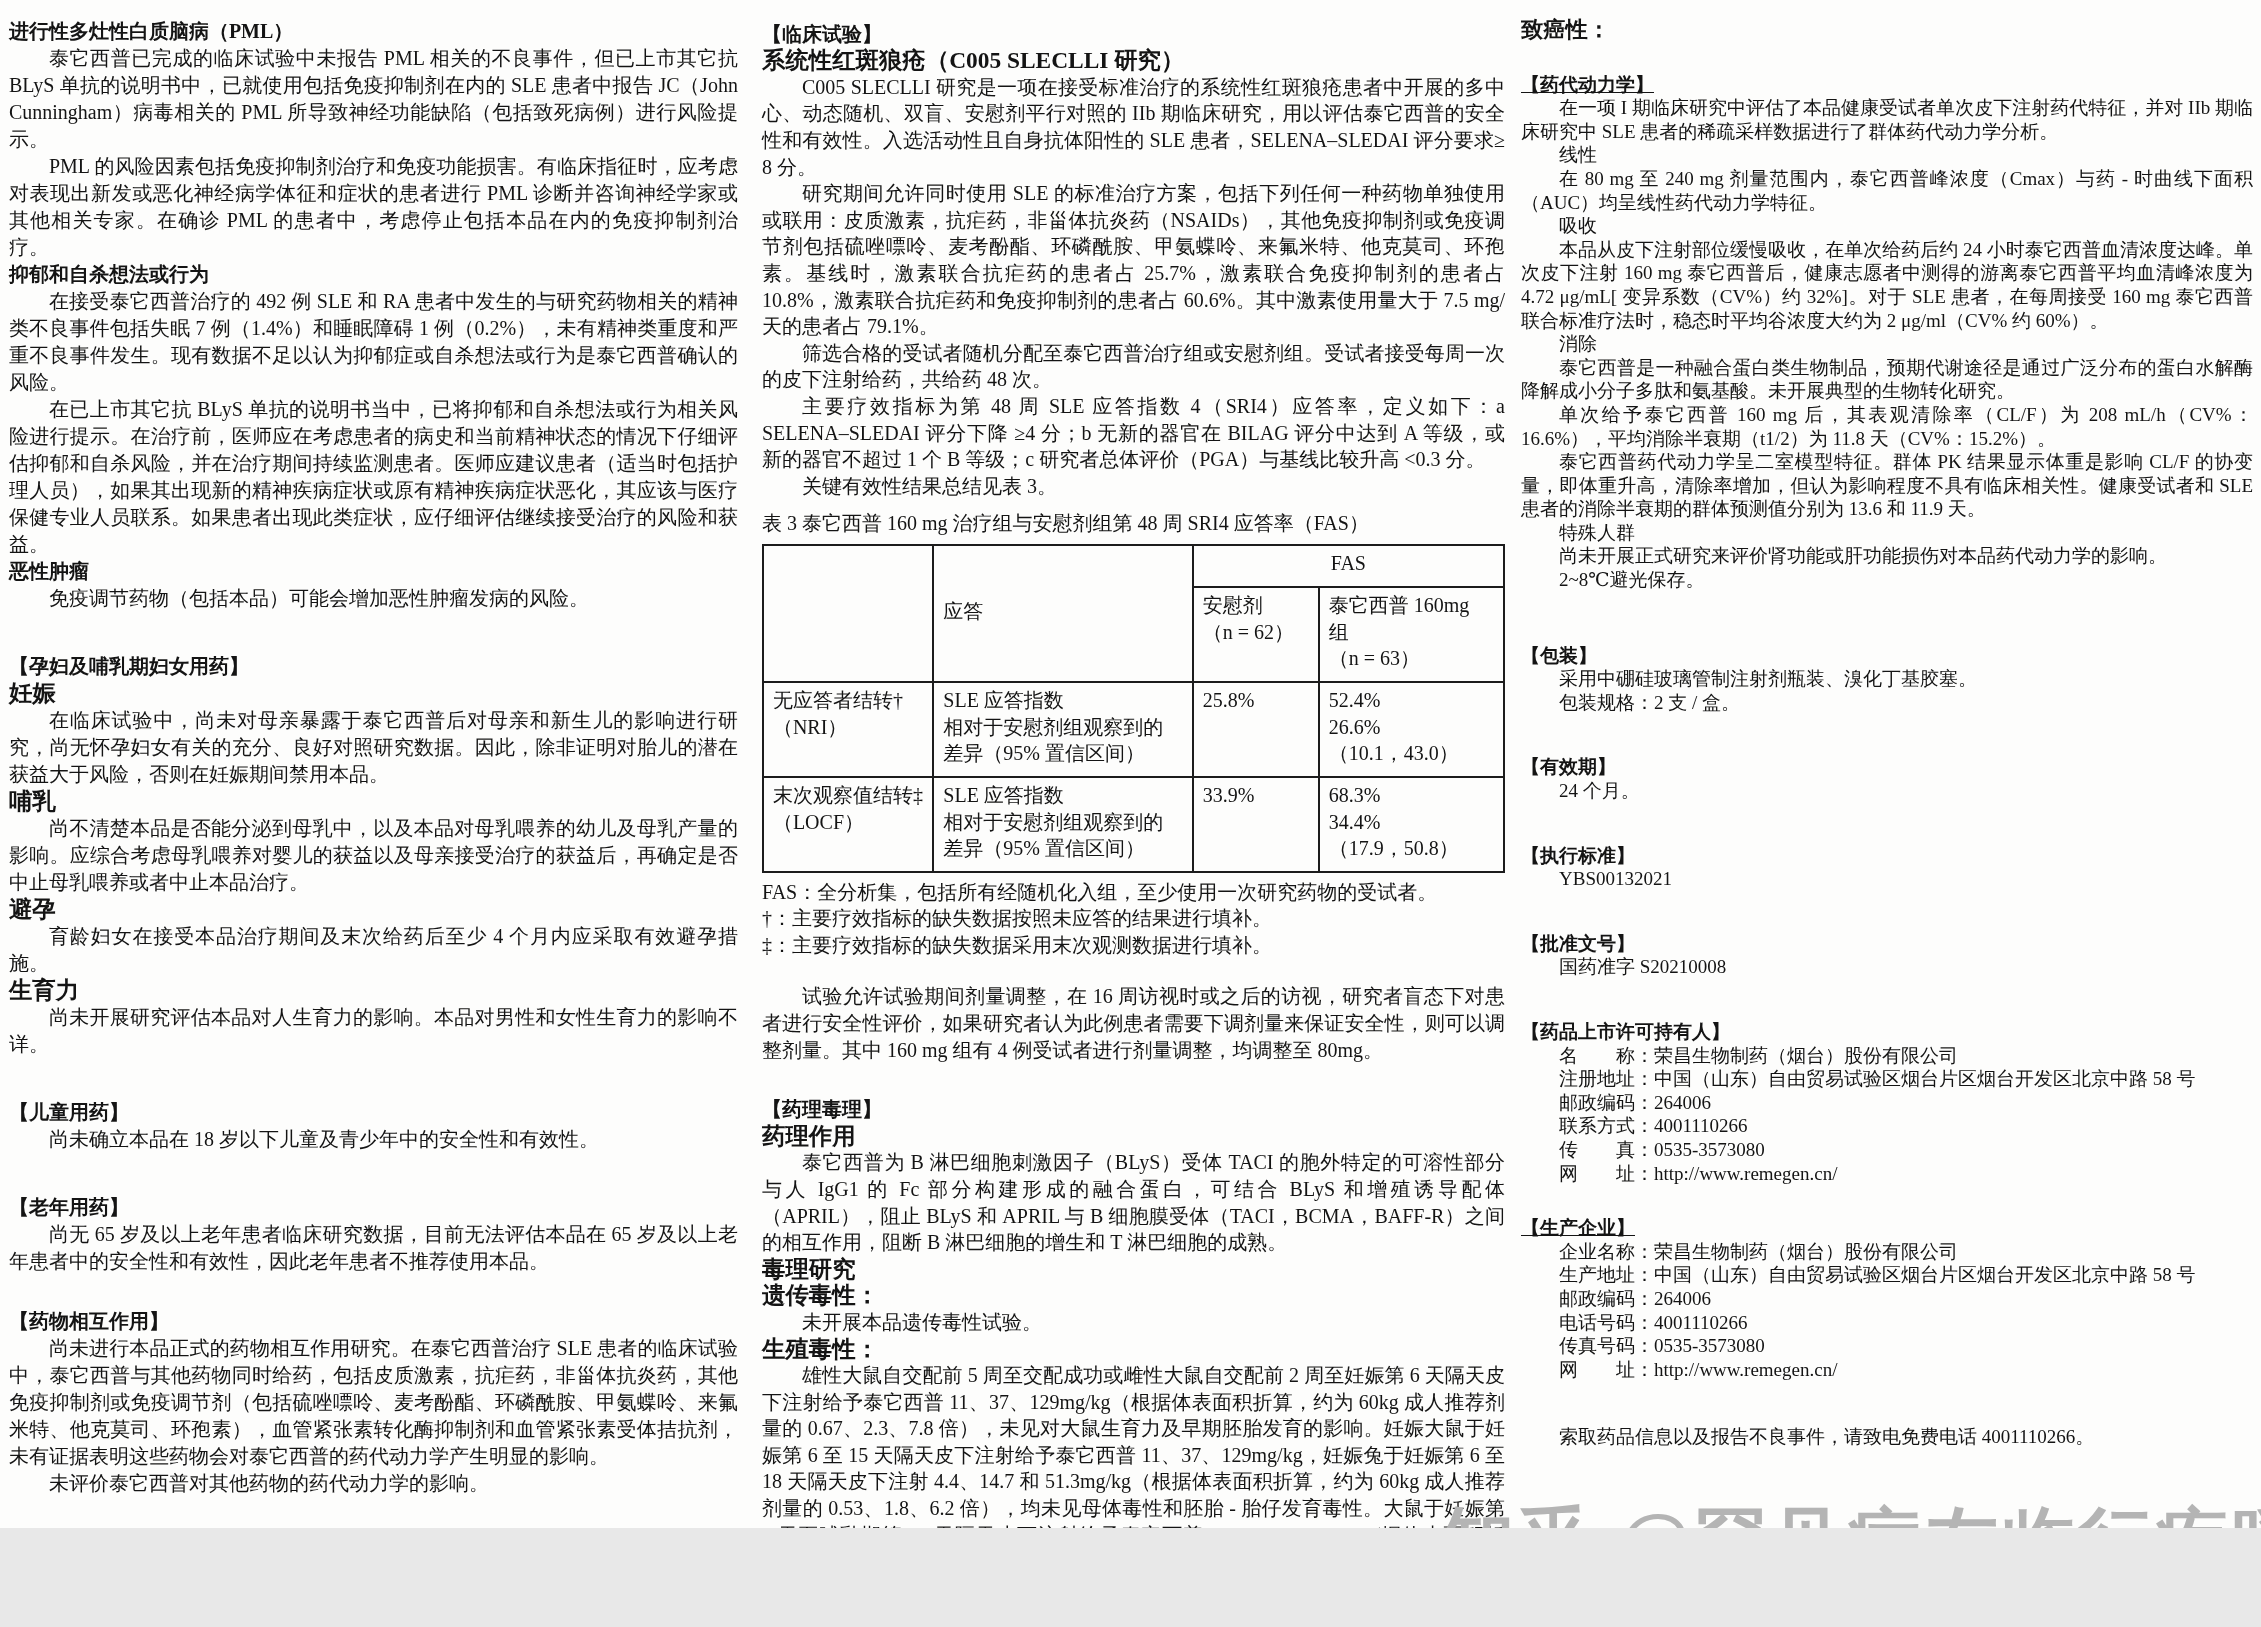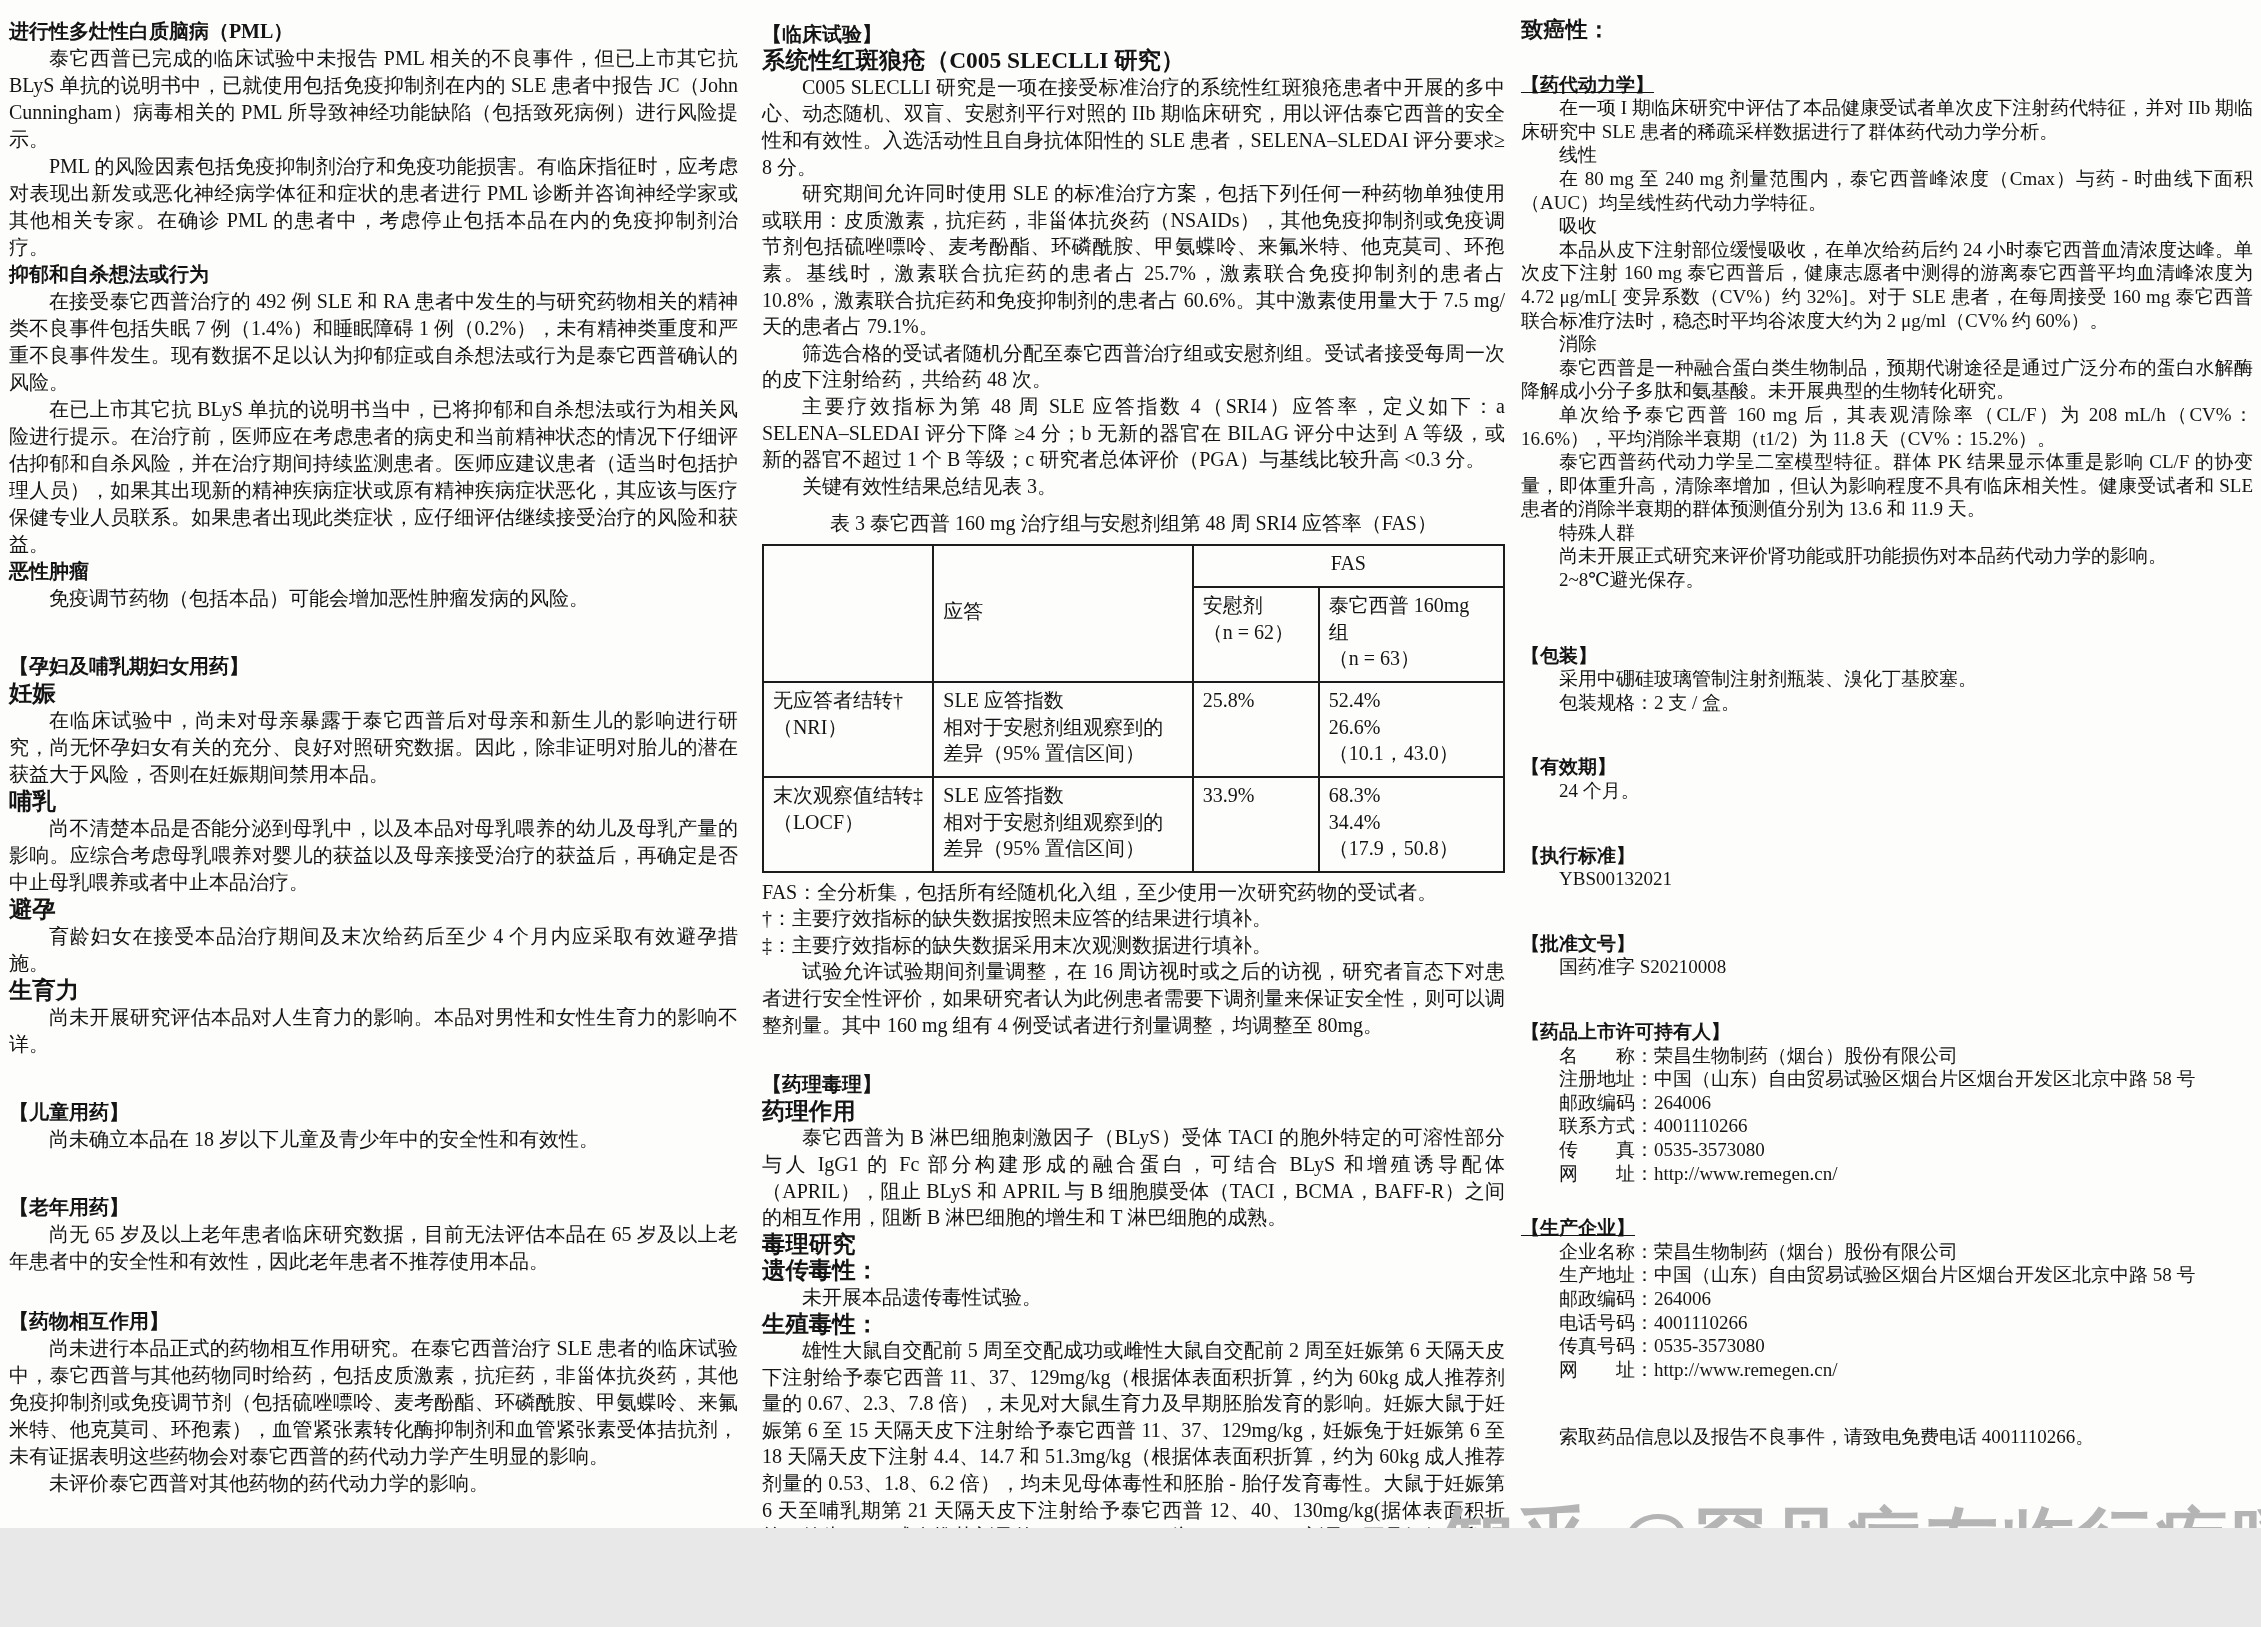--- a/index.html
+++ b/index.html
@@ -14,24 +14,24 @@
   .col{position:absolute;top:0;}
   #c1{left:8.9px;width:729px;padding-top:17.7px;font-size:20px;line-height:27px;}
   #c2{left:762px;width:743px;padding-top:20.7px;font-size:20px;line-height:26.6px;}
   #c3{left:1521px;width:732px;padding-top:18px;font-size:19px;line-height:23.6px;}
   p{margin:0;text-align:justify;text-indent:2em;}
   .hd{margin:0;font-weight:bold;text-indent:0;font-size:inherit;text-align:left;}
   .subhd{margin:0;font-weight:bold;text-indent:0;}
   .plainhd{margin:0;text-indent:2em;}
   .kv{text-indent:2em;text-align:left;}
   .noind{text-indent:0;}
-  .mt34{} .mt40{margin-top:31px;text-decoration:underline;} .mt45{margin-top:33px;}
+  .mt34{margin-top:25px;} .mt40{margin-top:31px;text-decoration:underline;} .mt45{margin-top:33px;}
   .mt55{margin-top:41px;} .mt60{margin-top:44px;} .mt70{margin-top:52px;}
   
-  .tbl-title{margin:10.3px 0 7.4px 0;text-indent:0;text-align:center;}
+  .tbl-title{margin:10.3px 0 7.4px 0;text-indent:0;text-align:left;}
   table.t3{width:100%;border-collapse:collapse;table-layout:fixed;margin:0 0 5.9px 0;}
   table.t3 td{
     border:2.2px solid #1c1c1c;
     padding:4.4px 8.9px 8.9px 8.9px;
     vertical-align:top;
     font-size:20px;line-height:26.6px;
     white-space:pre-line;
     text-align:left;
   }
   table.t3 td.ctr{text-align:center;vertical-align:middle;margin-left:46px;}

